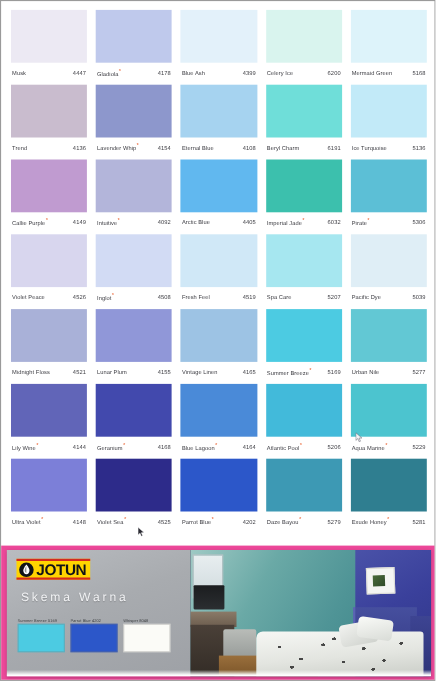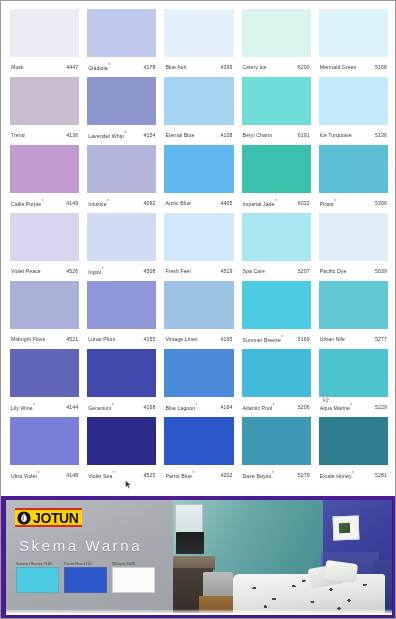--- a/index.html
+++ b/index.html
@@ -93,21 +93,21 @@
     pointer-events: none;
   }
 
   
   #banner {
     position: absolute;
     left: 0;
     top: 495px;
     width: 396px;
     height: 124px;
-    background: #4c1d95;
+    background: #ec4899;
     overflow: hidden;
   }
   #banner-inner {
     position: absolute;
     left: 5px;
     top: 4px;
     width: 386px;
     height: 115px;
     display: flex;
     overflow: hidden;
@@ -143,21 +143,21 @@
     font-weight: bold;
     font-size: 14px;
     letter-spacing: -0.4px;
     color: #111318;
     line-height: 14px;
   }
   #skema {
     position: absolute;
     left: 13px;
     top: 37px;
-    font-size: 15px;
+    font-size: 11px;
     letter-spacing: 2.6px;
     color: #f2f3f5;
     font-family: "Liberation Sans", sans-serif;
     text-shadow: 0 1px 1px rgba(70,70,70,0.35);
   }
   #mini-swatches {
     position: absolute;
     left: 10px;
     top: 62px;
     width: 150px;

